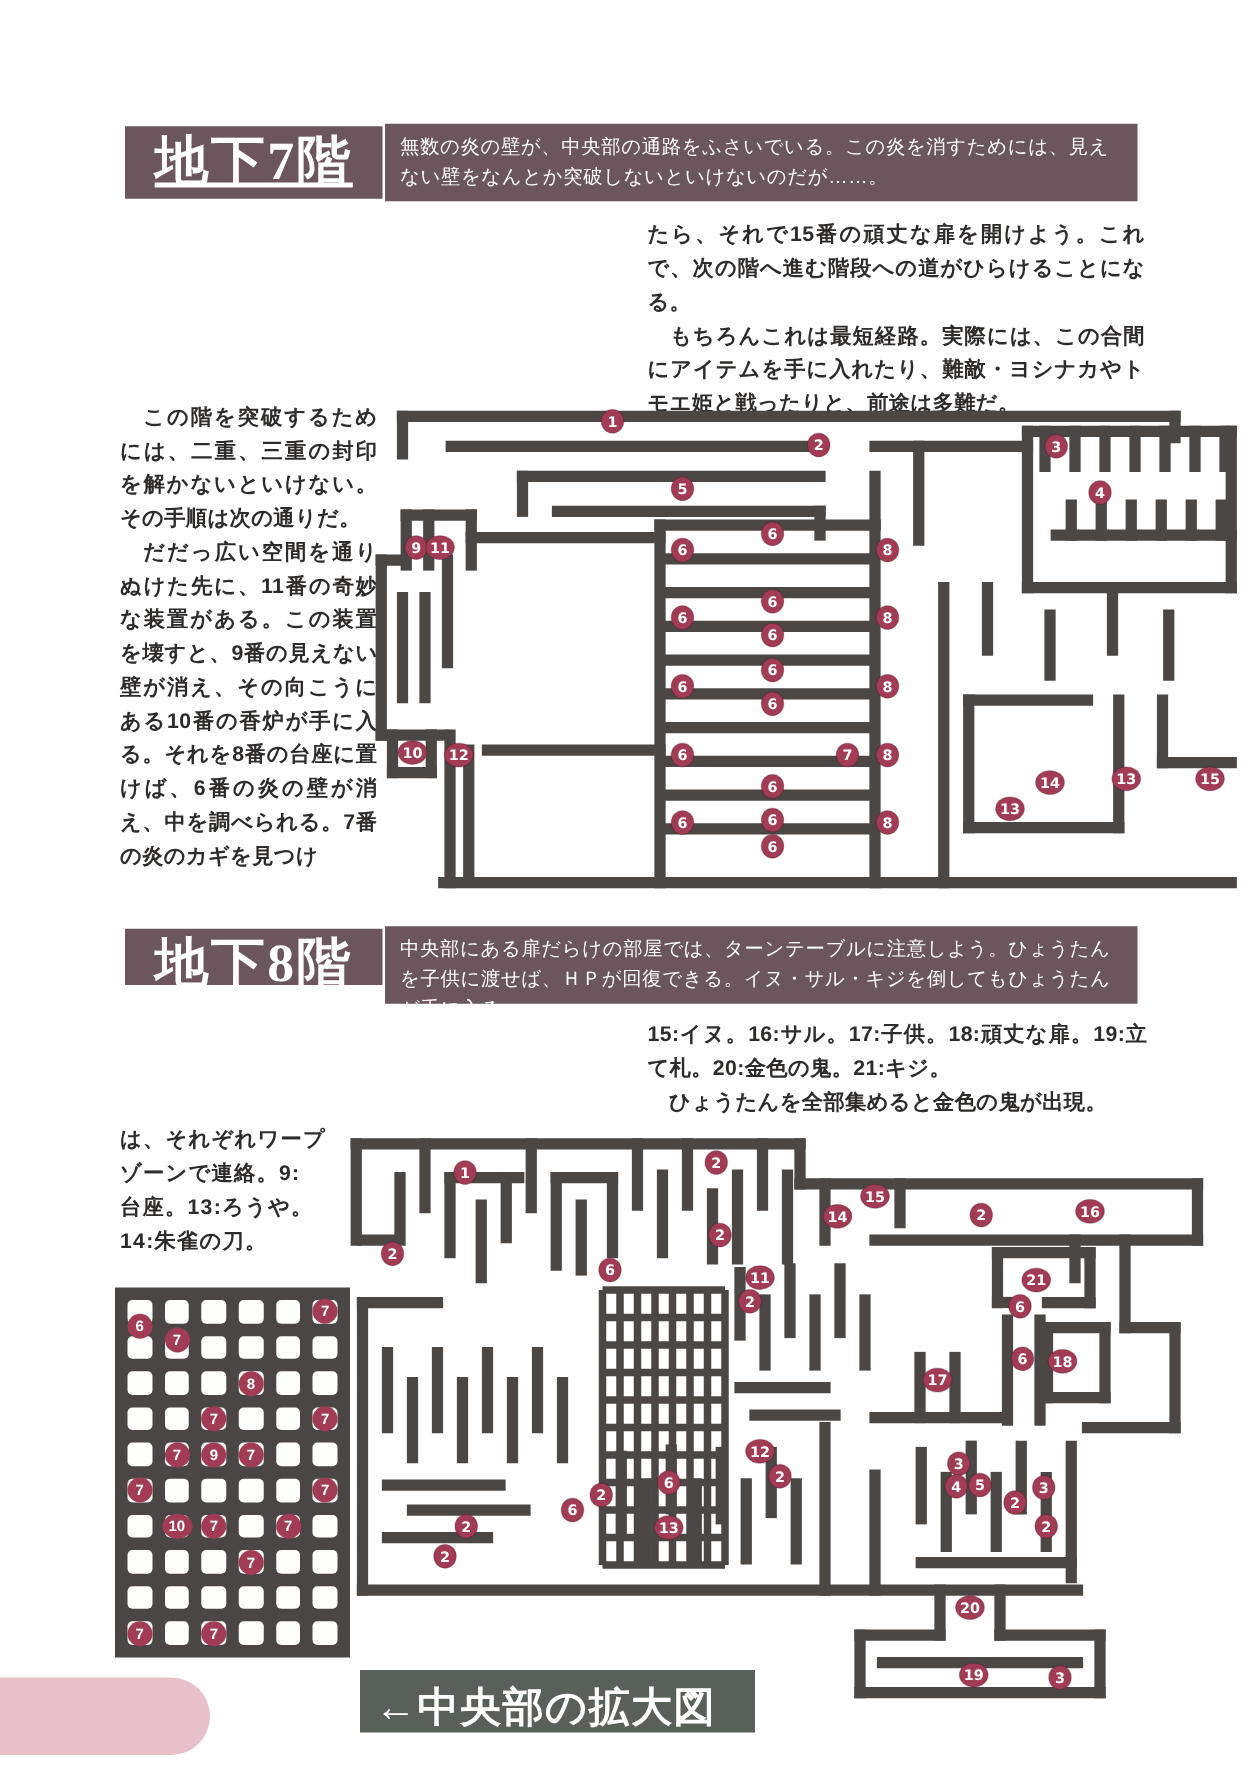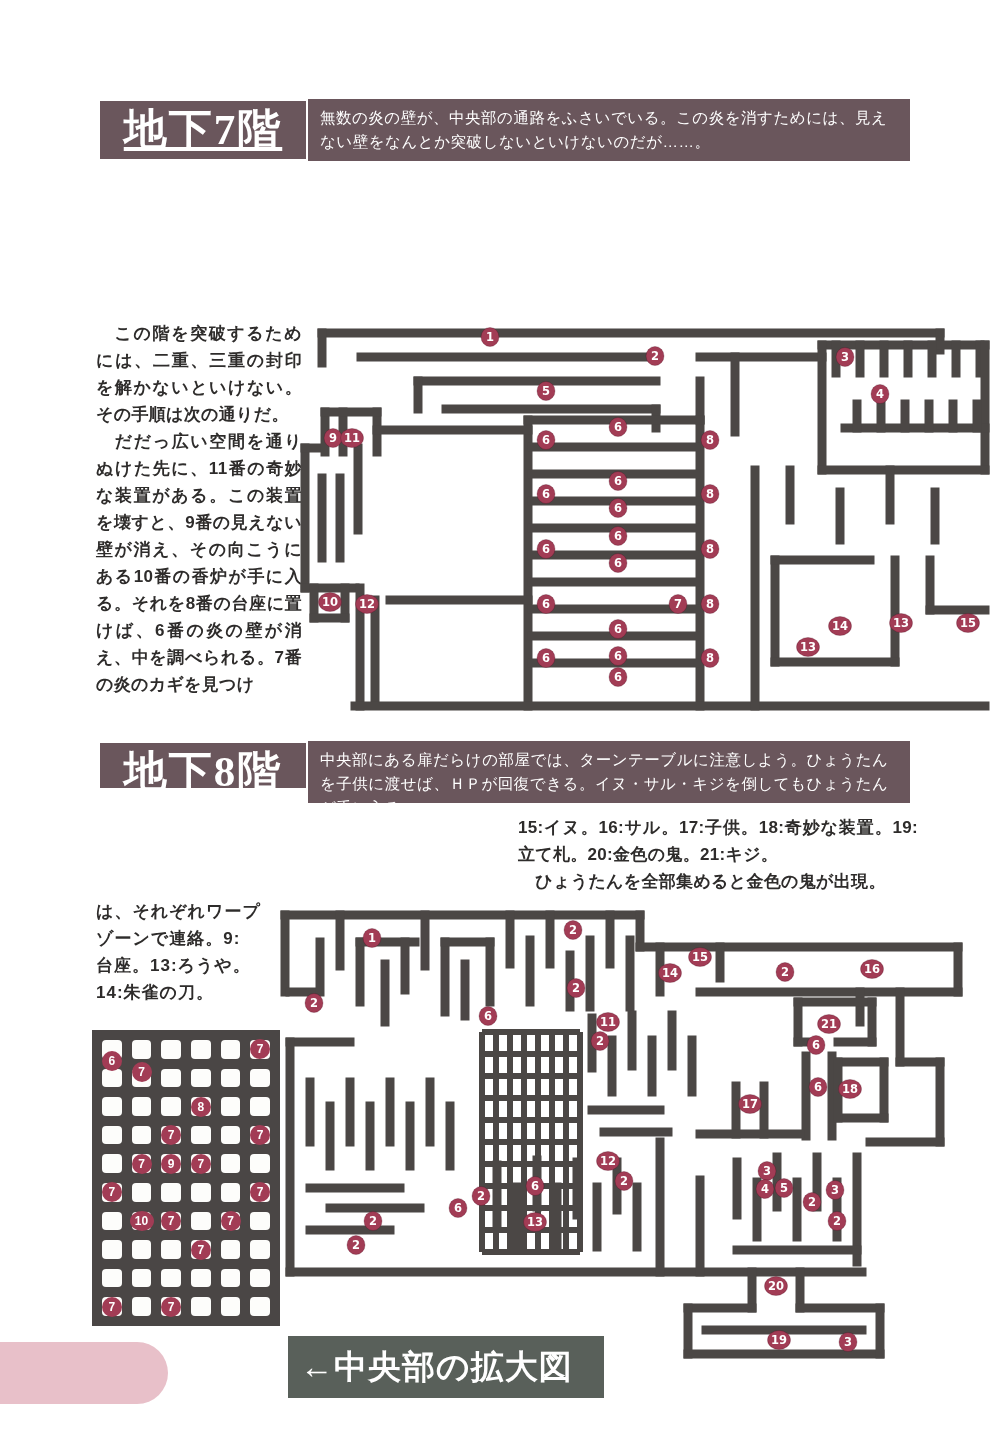--- a/index.html
+++ b/index.html
@@ -23,20 +23,22 @@
         border-radius:0 31px 31px 0;}
 </style>
 </head>
 <body>
 
 <div class="page">
 
   <div class="title-box" style="left:100px;top:101px;width:206px;height:58px;text-decoration:underline;">地下7階</div>
   <div class="desc-box" style="left:308px;top:99px;width:602px;height:62px;">無数の炎の壁が、中央部の通路をふさいでいる。この炎を消すためには、見えない壁をなんとか突破しないといけないのだが……。</div>
 
+  <div class="body-text" style="left:518px;top:174px;width:398px;height:150px;">たら、それで15番の頑丈な扉を開けよう。これで、次の階へ進む階段への道がひらけることになる。
+　もちろんこれは最短経路。実際には、この合間にアイテムを手に入れたり、難敵・ヨシナカやトモエ姫と戦ったりと、前途は多難だ。</div>
   <div class="body-text" style="left:96px;top:320px;width:206px;height:410px;">　この階を突破するためには、二重、三重の封印を解かないといけない。その手順は次の通りだ。
 　だだっ広い空間を通りぬけた先に、11番の奇妙な装置がある。この装置を壊すと、9番の見えない壁が消え、その向こうにある10番の香炉が手に入る。それを8番の台座に置けば、6番の炎の壁が消え、中を調べられる。7番の炎のカギを見つけ</div>
 
   <svg class="map-svg" id="map-f7" style="left:300px;top:315px;" width="690" height="405" viewBox="300 315 690 405">
       <line x1="322" y1="333" x2="940" y2="333" stroke="#4b4745" stroke-width="9" stroke-linecap="square"></line>
       <line x1="322" y1="333" x2="322" y2="363" stroke="#4b4745" stroke-width="9" stroke-linecap="square"></line>
       <line x1="361" y1="357" x2="656" y2="357" stroke="#4b4745" stroke-width="9" stroke-linecap="square"></line>
       <line x1="700" y1="357" x2="822" y2="357" stroke="#4b4745" stroke-width="9" stroke-linecap="square"></line>
       <line x1="940" y1="333" x2="940" y2="350" stroke="#4b4745" stroke-width="9" stroke-linecap="square"></line>
       <line x1="418" y1="381" x2="656" y2="381" stroke="#4b4745" stroke-width="9" stroke-linecap="square"></line>
@@ -234,21 +236,21 @@
       </g>
     </svg>
 
   <div class="title-box" style="left:100px;top:743px;width:206px;height:45px;">地下8階</div>
   <div class="desc-box" style="left:308px;top:741px;width:602px;height:62px;">中央部にある扉だらけの部屋では、ターンテーブルに注意しよう。ひょうたんを子供に渡せば、ＨＰが回復できる。イヌ・サル・キジを倒してもひょうたんが手に入る。</div>
 
   <div class="body-text" style="left:96px;top:898px;width:200px;height:132px;letter-spacing:1px;">は、それぞれワープ
 ゾーンで連絡。9:
 台座。13:ろうや。
 14:朱雀の刀。</div>
-  <div class="body-text" style="left:518px;top:814px;width:400px;height:95px;">15:イヌ。16:サル。17:子供。18:奇妙な装置。19:立て札。20:金色の鬼。21:キジ。
+  <div class="body-text" style="left:518px;top:814px;width:400px;height:95px;">15:イヌ。16:サル。17:子供。18:頑丈な扉。19:立て札。20:金色の鬼。21:キジ。
 　ひょうたんを全部集めると金色の鬼が出現。</div>
 
   <svg class="map-svg" id="map-f8" style="left:270px;top:905px;" width="720" height="470" viewBox="270 905 720 470">
       <line x1="285" y1="915" x2="640" y2="915" stroke="#4b4745" stroke-width="9" stroke-linecap="square"></line>
       <line x1="285" y1="915" x2="285" y2="992" stroke="#4b4745" stroke-width="9" stroke-linecap="square"></line>
       <line x1="640" y1="915" x2="640" y2="947" stroke="#4b4745" stroke-width="9" stroke-linecap="square"></line>
       <line x1="640" y1="947" x2="958" y2="947" stroke="#4b4745" stroke-width="9" stroke-linecap="square"></line>
       <line x1="958" y1="947" x2="958" y2="992" stroke="#4b4745" stroke-width="9" stroke-linecap="square"></line>
       <line x1="700" y1="992" x2="958" y2="992" stroke="#4b4745" stroke-width="9" stroke-linecap="square"></line>
       <line x1="660" y1="947" x2="660" y2="992" stroke="#4b4745" stroke-width="9" stroke-linecap="square"></line>
@@ -565,19 +567,19 @@
       <div class="gmarker" style="left: 9.83333px; top: 152.3px; width: 20px; height: 20px; border-radius: 50%; background: rgb(162, 60, 85); color: rgb(255, 255, 255); font-size: 12px; font-weight: bold; text-align: center; line-height: 20px;">7</div>
       <div class="gmarker" style="left: 158.167px; top: 152.3px; width: 20px; height: 20px; border-radius: 50%; background: rgb(162, 60, 85); color: rgb(255, 255, 255); font-size: 12px; font-weight: bold; text-align: center; line-height: 20px;">7</div>
       <div class="gmarker" style="left: 37.5px; top: 180.9px; width: 24px; height: 20px; border-radius: 50%; background: rgb(162, 60, 85); color: rgb(255, 255, 255); font-size: 12px; font-weight: bold; text-align: center; line-height: 20px;">10</div>
       <div class="gmarker" style="left: 69.1667px; top: 180.9px; width: 20px; height: 20px; border-radius: 50%; background: rgb(162, 60, 85); color: rgb(255, 255, 255); font-size: 12px; font-weight: bold; text-align: center; line-height: 20px;">7</div>
       <div class="gmarker" style="left: 128.5px; top: 180.9px; width: 20px; height: 20px; border-radius: 50%; background: rgb(162, 60, 85); color: rgb(255, 255, 255); font-size: 12px; font-weight: bold; text-align: center; line-height: 20px;">7</div>
       <div class="gmarker" style="left: 98.8333px; top: 209.5px; width: 20px; height: 20px; border-radius: 50%; background: rgb(162, 60, 85); color: rgb(255, 255, 255); font-size: 12px; font-weight: bold; text-align: center; line-height: 20px;">7</div>
       <div class="gmarker" style="left: 9.83333px; top: 266.7px; width: 20px; height: 20px; border-radius: 50%; background: rgb(162, 60, 85); color: rgb(255, 255, 255); font-size: 12px; font-weight: bold; text-align: center; line-height: 20px;">7</div>
       <div class="gmarker" style="left: 69.1667px; top: 266.7px; width: 20px; height: 20px; border-radius: 50%; background: rgb(162, 60, 85); color: rgb(255, 255, 255); font-size: 12px; font-weight: bold; text-align: center; line-height: 20px;">7</div>
     </div>
 
-  <div class="zoom-label" style="left:288px;top:1336px;width:316px;height:62px;">←中央部の拡大図</div>
+  <div class="zoom-label" style="left:288px;top:1336px;width:316px;height:50px;">←中央部の拡大図</div>
 
   <div class="page-tab">
     
   </div>
 
 </div>
 
 </body></html>

